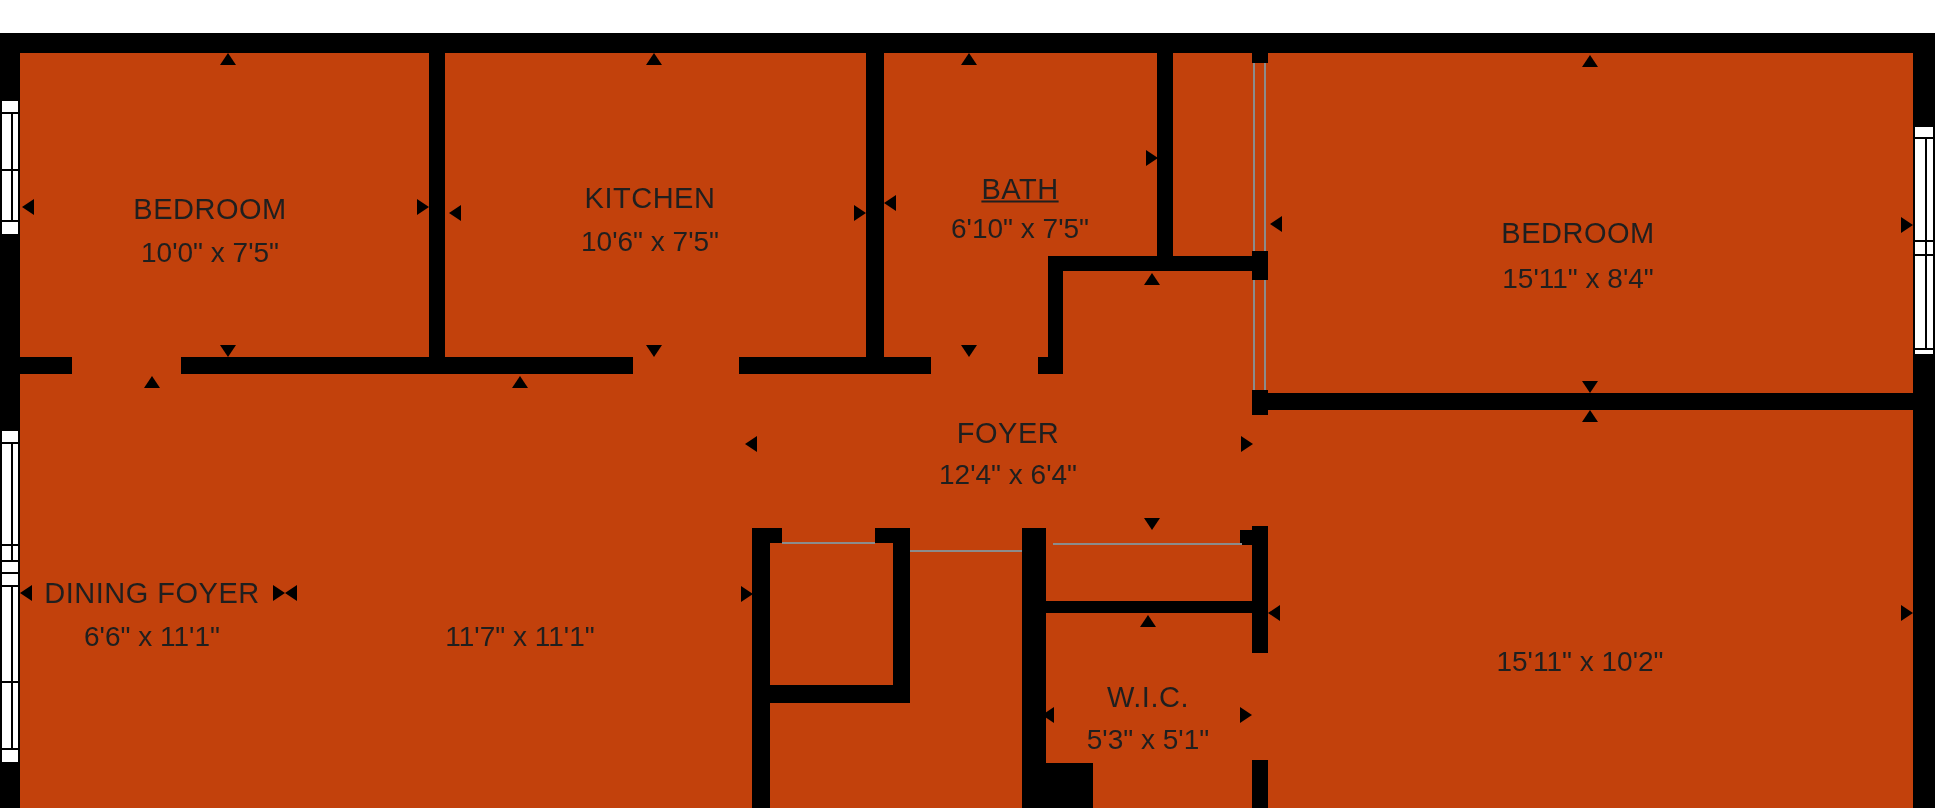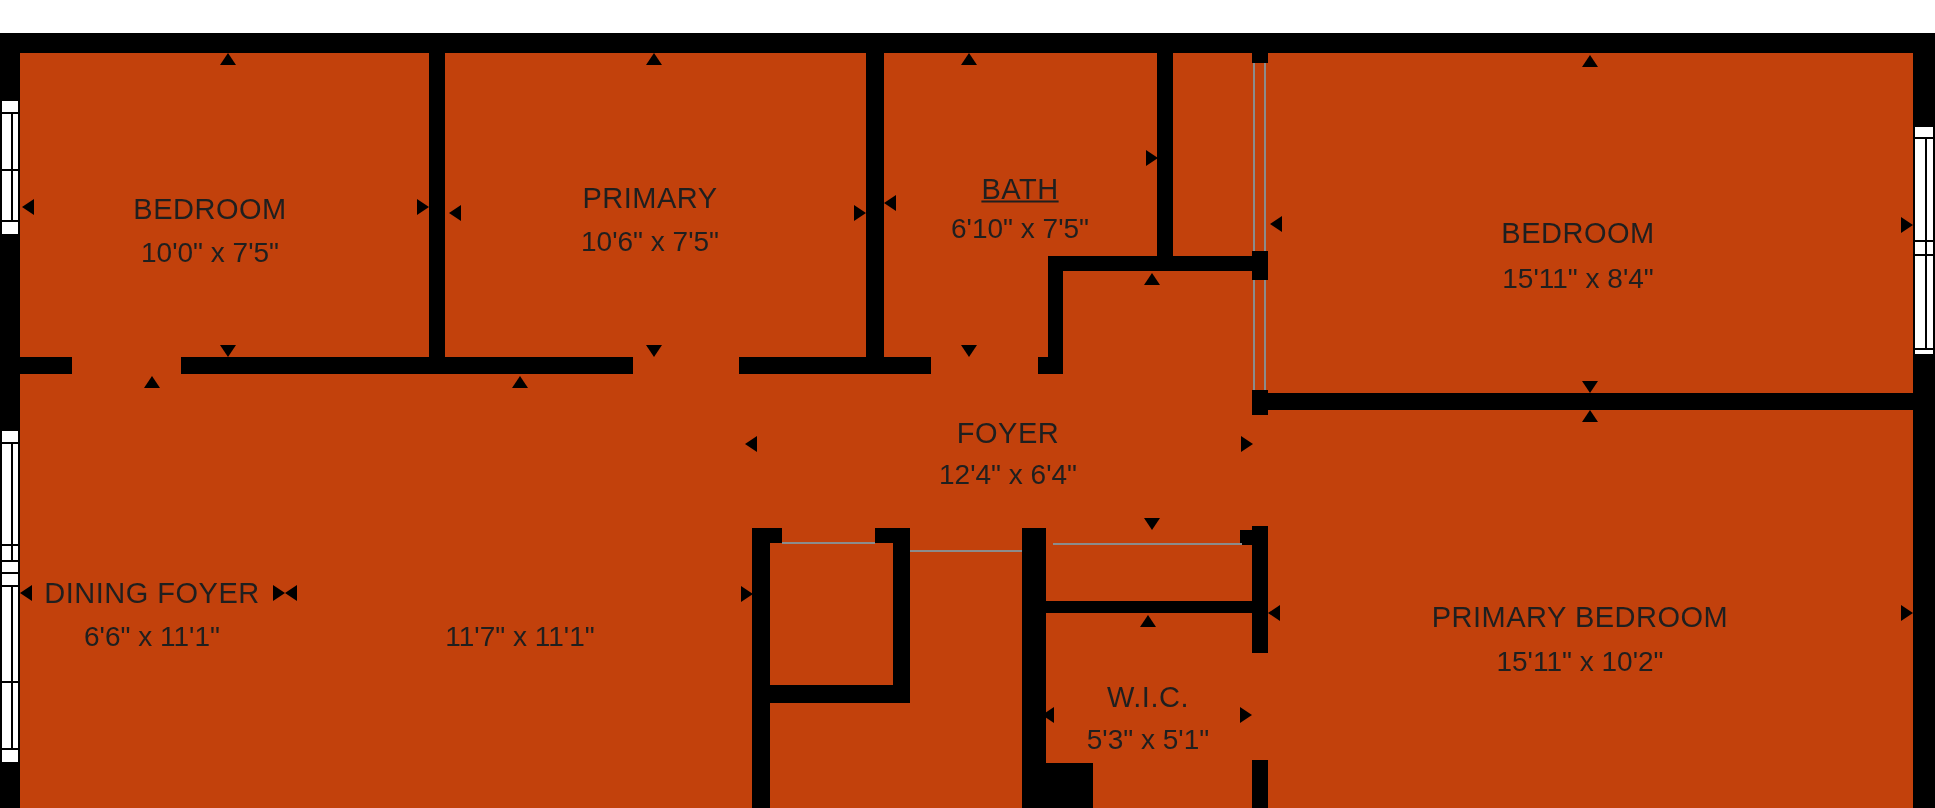--- a/index.html
+++ b/index.html
@@ -119,28 +119,27 @@
     <div class="arrow" style="border-top: 8px solid transparent; border-bottom: 8px solid transparent; border-left: 12px solid rgb(0, 0, 0); left: 854px; top: 172px;"></div>
     <div class="arrow" style="border-top: 8px solid transparent; border-bottom: 8px solid transparent; border-left: 12px solid rgb(0, 0, 0); left: 1146px; top: 117px;"></div>
     <div class="arrow" style="border-top: 8px solid transparent; border-bottom: 8px solid transparent; border-left: 12px solid rgb(0, 0, 0); left: 1901px; top: 184px;"></div>
     <div class="arrow" style="border-top: 8px solid transparent; border-bottom: 8px solid transparent; border-left: 12px solid rgb(0, 0, 0); left: 1241px; top: 403px;"></div>
     <div class="arrow" style="border-top: 8px solid transparent; border-bottom: 8px solid transparent; border-left: 12px solid rgb(0, 0, 0); left: 273px; top: 552px;"></div>
     <div class="arrow" style="border-top: 8px solid transparent; border-bottom: 8px solid transparent; border-left: 12px solid rgb(0, 0, 0); left: 741px; top: 553px;"></div>
     <div class="arrow" style="border-top: 8px solid transparent; border-bottom: 8px solid transparent; border-left: 12px solid rgb(0, 0, 0); left: 1901px; top: 572px;"></div>
     <div class="arrow" style="border-top: 8px solid transparent; border-bottom: 8px solid transparent; border-left: 12px solid rgb(0, 0, 0); left: 1240px; top: 674px;"></div>
     <div class="room-label room-name" style="left: 210px; top: 176px; color: rgb(31, 31, 31);">BEDROOM</div>
     <div class="room-label room-dims" style="left: 210px; top: 220px; color: rgb(31, 31, 31);">10'0" x 7'5"</div>
-    <div class="room-label room-name" style="left: 650px; top: 165px; color: rgb(31, 31, 31);">PRIMARY</div>
+    <div class="room-label room-name" style="left: 650px; top: 165px; color: rgb(31, 31, 31);">KITCHEN</div>
     <div class="room-label room-dims" style="left: 650px; top: 209px; color: rgb(31, 31, 31);">10'6" x 7'5"</div>
     <div class="room-label room-name" style="left: 1020px; top: 156px; color: rgb(31, 31, 31); text-decoration: underline;">BATH</div>
     <div class="room-label room-dims" style="left: 1020px; top: 196px; color: rgb(31, 31, 31);">6'10" x 7'5"</div>
     <div class="room-label room-name" style="left: 1578px; top: 200px; color: rgb(31, 31, 31);">BEDROOM</div>
     <div class="room-label room-dims" style="left: 1578px; top: 246px; color: rgb(31, 31, 31);">15'11" x 8'4"</div>
     <div class="room-label room-name" style="left: 1008px; top: 400px; color: rgb(31, 31, 31);">FOYER</div>
     <div class="room-label room-dims" style="left: 1008px; top: 442px; color: rgb(31, 31, 31);">12'4" x 6'4"</div>
     <div class="room-label room-name" style="left: 152px; top: 560px; color: rgb(31, 31, 31);">DINING FOYER</div>
     <div class="room-label room-dims" style="left: 152px; top: 604px; color: rgb(31, 31, 31);">6'6" x 11'1"</div>
     <div class="room-label room-dims" style="left: 520px; top: 604px; color: rgb(31, 31, 31);">11'7" x 11'1"</div>
     <div class="room-label room-name" style="left: 1148px; top: 664px; color: rgb(31, 31, 31);">W.I.C.</div>
     <div class="room-label room-dims" style="left: 1148px; top: 707px; color: rgb(31, 31, 31);">5'3" x 5'1"</div>
-    <div class="room-label room-name" style="left: 1580px; top: 584px; color: rgb(31, 31, 31);">PRIMARY BEDROOM</div>
     <div class="room-label room-dims" style="left: 1580px; top: 629px; color: rgb(31, 31, 31);">15'11" x 10'2"</div>
   </div>
 
 </body></html>

